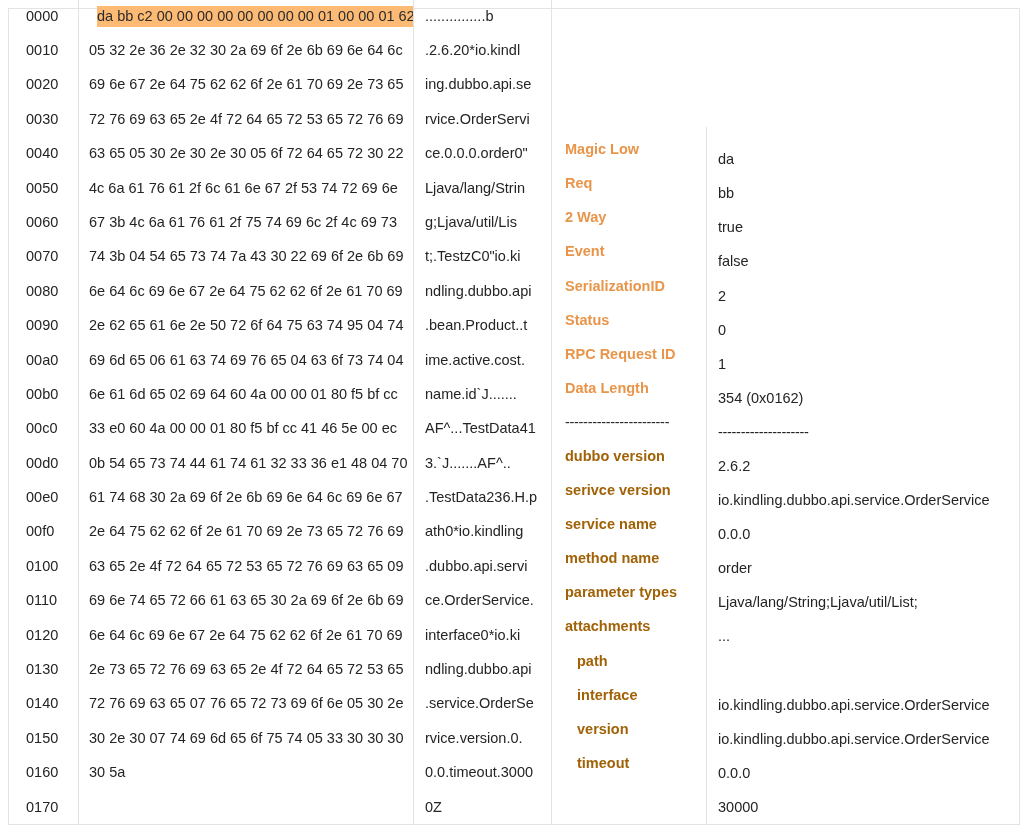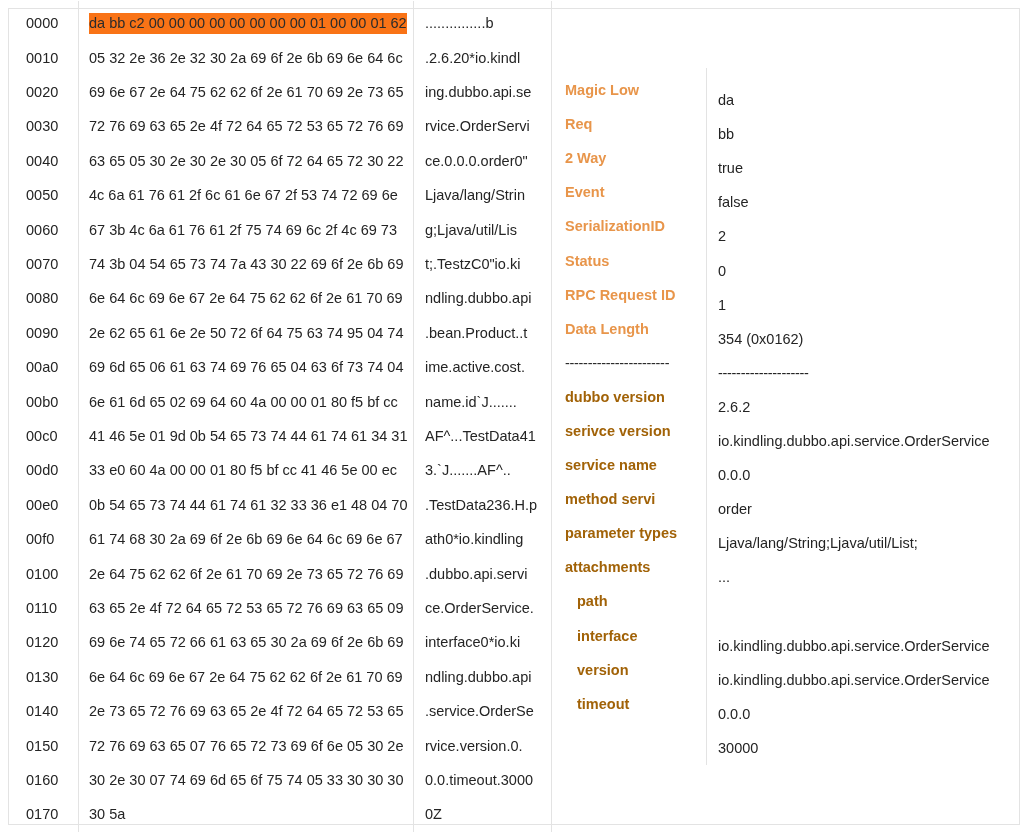--- a/index.html
+++ b/index.html
@@ -20,21 +20,21 @@
     position: absolute;
     left: 8px;
     top: 8px;
     width: 1012px;
     height: 817px;
     box-sizing: border-box;
     border: 1px solid #e3e3e3;
     background: #ffffff;
     display: flex;
     flex-direction: row;
-    align-items: center;
+    align-items: flex-end;
   }
 
   
   .hexdump {
     display: flex;
     flex-direction: row;
     align-items: stretch;
     flex: 0 0 auto;
   }
   .col-offsets {
@@ -65,24 +65,25 @@
     font-size: 14.5px;
     color: #242424;
     white-space: nowrap;
     overflow: hidden;
   }
   .col-offsets .hx-cell { padding-left: 17px; }
   .col-bytes   .hx-cell { padding-left: 10px; }
   .col-ascii   .hx-cell { padding-left: 11px; }
 
   .hl {
-    background: #f97316;
+    background: #fdba74;
     color: #2b2b2b;
     padding: 2px 0 3px 0;
     box-decoration-break: clone;
+    margin-left: 8px;
     -webkit-box-decoration-break: clone;
   }
 
   
   .fields {
     flex: 1 1 auto;
     display: flex;
     flex-direction: row;
     align-items: stretch;
     min-width: 0;
@@ -160,21 +161,20 @@
         <div class="hx-cell">69 6e 67 2e 64 75 62 62 6f 2e 61 70 69 2e 73 65</div>
         <div class="hx-cell">72 76 69 63 65 2e 4f 72 64 65 72 53 65 72 76 69</div>
         <div class="hx-cell">63 65 05 30 2e 30 2e 30 05 6f 72 64 65 72 30 22</div>
         <div class="hx-cell">4c 6a 61 76 61 2f 6c 61 6e 67 2f 53 74 72 69 6e</div>
         <div class="hx-cell">67 3b 4c 6a 61 76 61 2f 75 74 69 6c 2f 4c 69 73</div>
         <div class="hx-cell">74 3b 04 54 65 73 74 7a 43 30 22 69 6f 2e 6b 69</div>
         <div class="hx-cell">6e 64 6c 69 6e 67 2e 64 75 62 62 6f 2e 61 70 69</div>
         <div class="hx-cell">2e 62 65 61 6e 2e 50 72 6f 64 75 63 74 95 04 74</div>
         <div class="hx-cell">69 6d 65 06 61 63 74 69 76 65 04 63 6f 73 74 04</div>
         <div class="hx-cell">6e 61 6d 65 02 69 64 60 4a 00 00 01 80 f5 bf cc</div>
-        <div class="hx-cell">41 46 5e 01 9d 0b 54 65 73 74 44 61 74 61 34 31</div>
         <div class="hx-cell">33 e0 60 4a 00 00 01 80 f5 bf cc 41 46 5e 00 ec</div>
         <div class="hx-cell">0b 54 65 73 74 44 61 74 61 32 33 36 e1 48 04 70</div>
         <div class="hx-cell">61 74 68 30 2a 69 6f 2e 6b 69 6e 64 6c 69 6e 67</div>
         <div class="hx-cell">2e 64 75 62 62 6f 2e 61 70 69 2e 73 65 72 76 69</div>
         <div class="hx-cell">63 65 2e 4f 72 64 65 72 53 65 72 76 69 63 65 09</div>
         <div class="hx-cell">69 6e 74 65 72 66 61 63 65 30 2a 69 6f 2e 6b 69</div>
         <div class="hx-cell">6e 64 6c 69 6e 67 2e 64 75 62 62 6f 2e 61 70 69</div>
         <div class="hx-cell">2e 73 65 72 76 69 63 65 2e 4f 72 64 65 72 53 65</div>
         <div class="hx-cell">72 76 69 63 65 07 76 65 72 73 69 6f 6e 05 30 2e</div>
         <div class="hx-cell">30 2e 30 07 74 69 6d 65 6f 75 74 05 33 30 30 30</div>
@@ -215,21 +215,21 @@
         <div class="fl-cell lbl-accent">2 Way</div>
         <div class="fl-cell lbl-accent">Event</div>
         <div class="fl-cell lbl-accent">SerializationID</div>
         <div class="fl-cell lbl-accent">Status</div>
         <div class="fl-cell lbl-accent">RPC Request ID</div>
         <div class="fl-cell lbl-accent">Data Length</div>
         <div class="fl-cell lbl-plain sep">-----------------------</div>
         <div class="fl-cell lbl-plain">dubbo version</div>
         <div class="fl-cell lbl-plain">serivce version</div>
         <div class="fl-cell lbl-plain">service name</div>
-        <div class="fl-cell lbl-plain">method servi</div>
+        <div class="fl-cell lbl-plain">method name</div>
         <div class="fl-cell lbl-plain">parameter types</div>
         <div class="fl-cell lbl-plain">attachments</div>
         <div class="fl-cell lbl-plain lbl-indent">path</div>
         <div class="fl-cell lbl-plain lbl-indent">interface</div>
         <div class="fl-cell lbl-plain lbl-indent">version</div>
         <div class="fl-cell lbl-plain lbl-indent">timeout</div>
       </div>
     <div class="col-values" style="padding-top: 15px;">
         <div class="fl-cell">da</div>
         <div class="fl-cell">bb</div>

